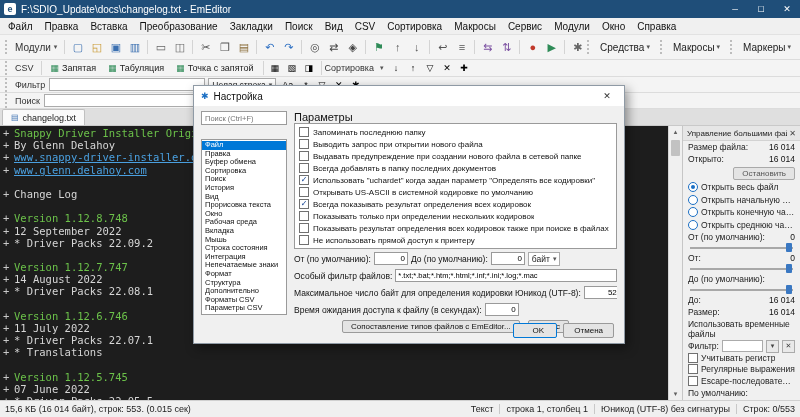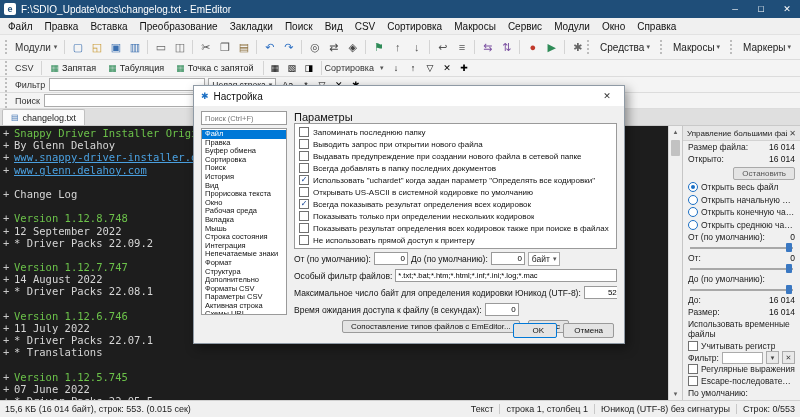--- a/index.html
+++ b/index.html
@@ -92,21 +92,21 @@
   .sb-left{flex:1;white-space:nowrap;overflow:hidden;}
   .sb-sep{width:1px;height:10px;background:#c8c8c8;}
   .sb-seg{white-space:nowrap;}
 
   
   .dialog{position:absolute;left:193px;top:85px;width:430px;height:257px;background:#f0f0f0;border:1px solid #8f9aa5;box-shadow:3px 4px 10px rgba(0,0,0,.4);z-index:20;display:flex;flex-direction:column;}
   .dlg-title{height:20px;background:#fff;display:flex;align-items:center;padding:0 4px 0 7px;font-size:10px;color:#111;flex:0 0 auto;}
   .dlg-gear{color:#1b6fc4;font-size:9px;margin-right:5px;}
   .dlg-close{margin-left:auto;width:26px;text-align:center;font-size:9px;color:#333;}
   .dlg-body{flex:1;display:flex;gap:7px;padding:5px 7px 2px 7px;min-height:0;}
-  .dlg-left{width:86px;display:flex;flex-direction:column;gap:3px;flex:0 0 auto;}
+  .dlg-left{width:86px;display:flex;flex-direction:column;gap:14px;flex:0 0 auto;}
   .dlg-search{width:100%;height:14px;border:1px solid #9a9a9a;background:#fff;font-size:7.5px;padding:0 3px;box-sizing:border-box;font-family:"Liberation Sans",sans-serif;}
   .dlg-list{flex:1;background:#fff;border:1px solid #9a9a9a;overflow:hidden;padding-top:1px;}
   .dlg-item{height:8.6px;line-height:8.6px;font-size:7.5px;padding-left:3px;white-space:nowrap;overflow:hidden;color:#111;}
   .dlg-item.sel{background:#0078d7;color:#fff;}
   .dlg-right{flex:1;display:flex;flex-direction:column;gap:2px;min-width:0;font-size:8.5px;color:#111;}
   .params-label{font-size:11px;height:10px;flex:0 0 auto;}
   .checklist{border:1px solid #9a9a9a;background:#fff;padding:2px 4px;flex:0 0 auto;}
   .chk-row{height:12px;display:flex;align-items:center;gap:4px;overflow:hidden;}
   .cb{width:8px;height:8px;border:1px solid #707070;background:#fff;flex:0 0 auto;font-size:8px;line-height:8px;text-align:center;color:#1a5fb4;}
   .cb.on{color:#0b3d91;}
@@ -348,29 +348,29 @@
         <span>До:</span>
         <span class="pval">16 014</span>
       </div>
       <div class="prow">
         <span>Размер:</span>
         <span class="pval">16 014</span>
       </div>
       <div class="prow wrap2">
         <span>Использовать временные файлы</span>
       </div>
-      <div class="prow cbrow">
-        <span class="pcb"></span>
-        <span class="trunc">Учитывать регистр</span>
-      </div>
       <div class="prow">
         <span>Фильтр:</span>
         <input class="pinput" style="">
         <span class="pmini">▾</span>
         <span class="pmini">✕</span>
+      </div>
+      <div class="prow cbrow">
+        <span class="pcb"></span>
+        <span class="trunc">Учитывать регистр</span>
       </div>
       <div class="prow cbrow">
         <span class="pcb"></span>
         <span class="trunc">Регулярные выражения</span>
       </div>
       <div class="prow cbrow">
         <span class="pcb"></span>
         <span class="trunc">Escape-последовательности</span>
       </div>
       <div class="prow">

